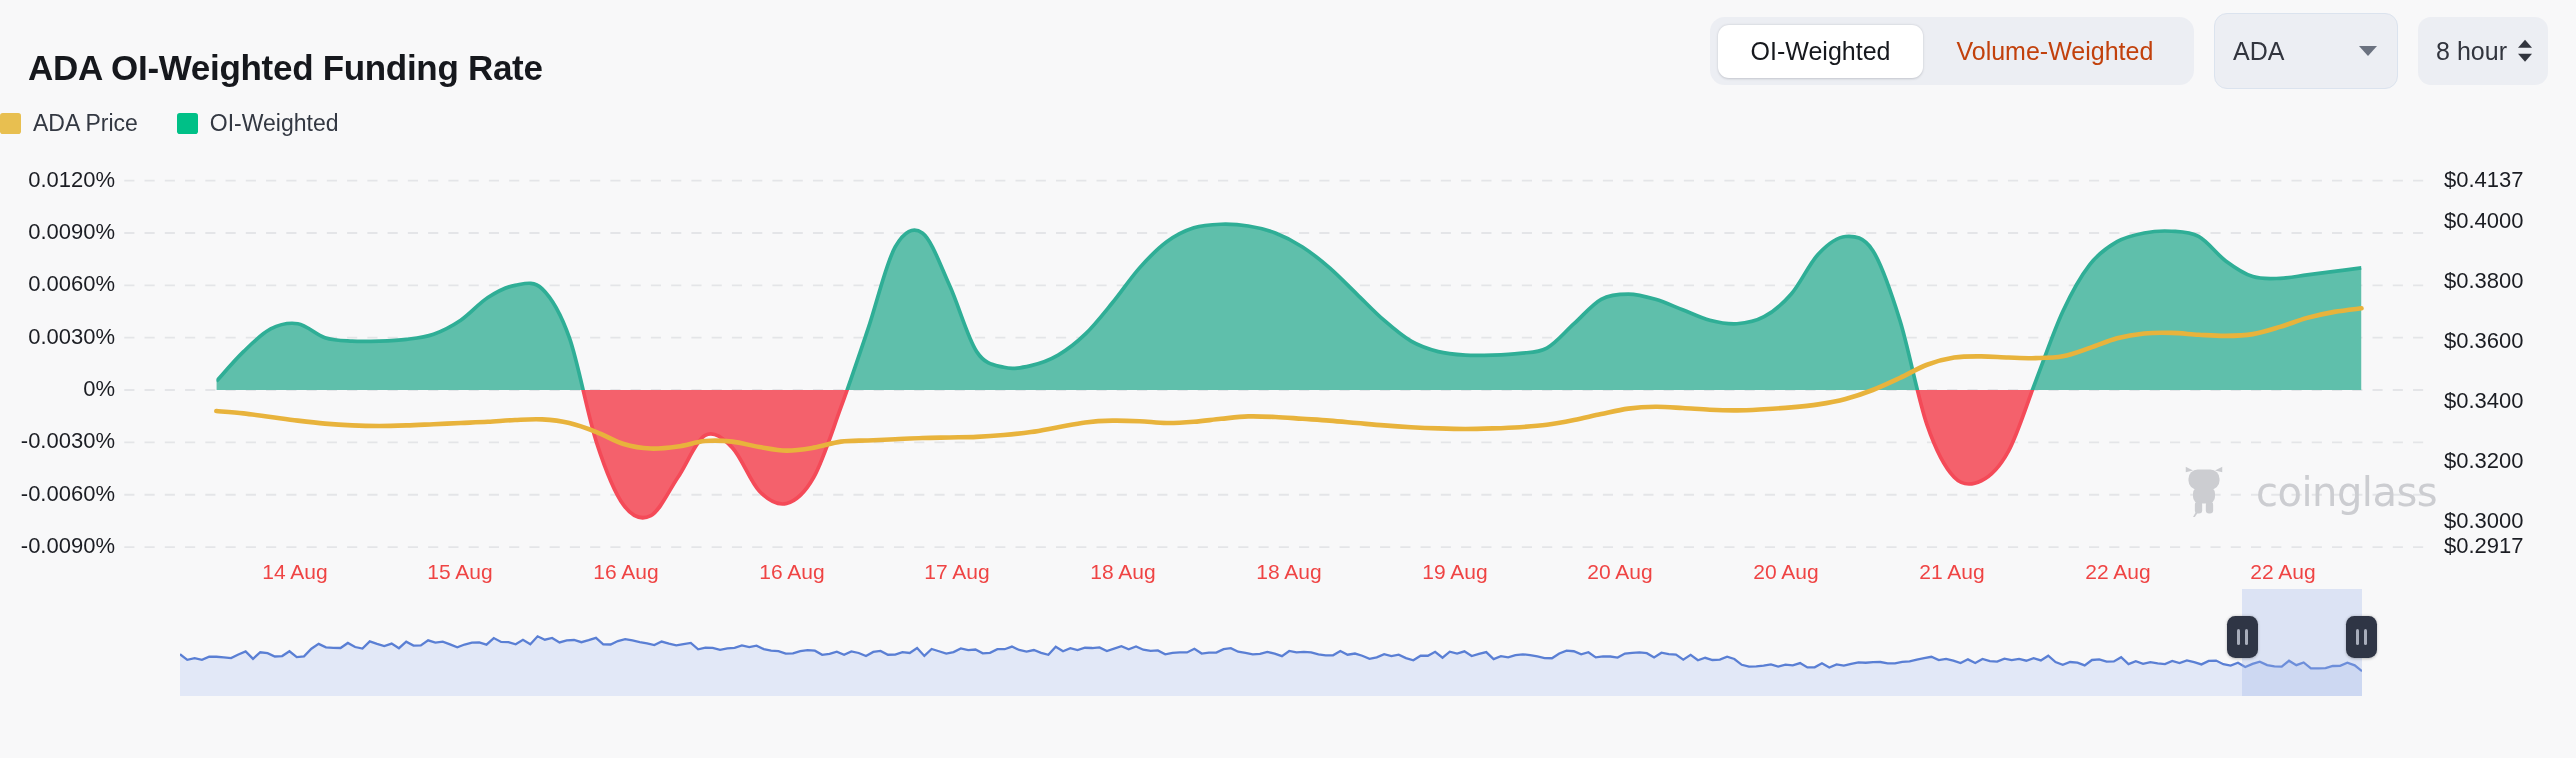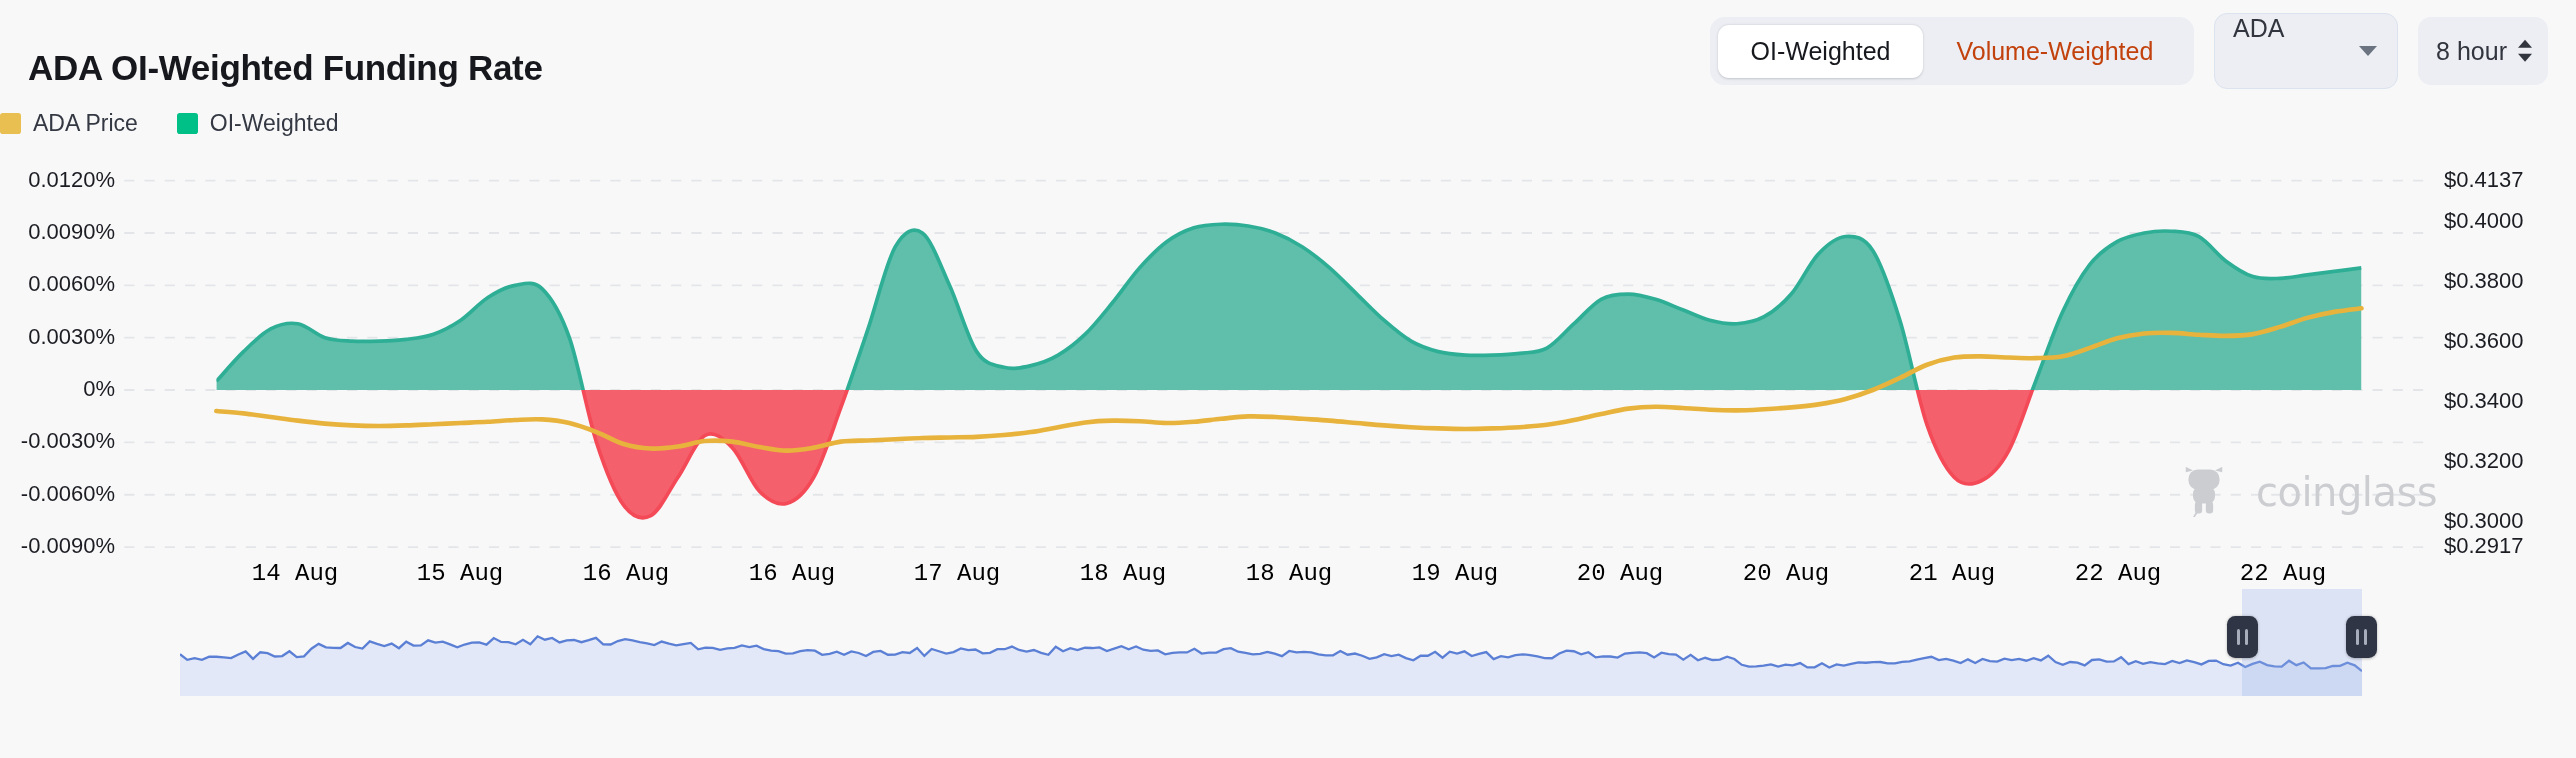--- a/index.html
+++ b/index.html
@@ -34,21 +34,21 @@
     padding: 0 33px; border-radius: 11px;
     font-size: 25px; color: #c2410c; white-space: nowrap;
     cursor: pointer; background: transparent; border: 0;
     font-family: "Liberation Sans", sans-serif;
   }
   .toggle-btn.active {
     background: #ffffff; color: #16181d;
     box-shadow: 0 0.9px 2.8px rgba(16,24,40,0.13), 0 0.9px 1.8px rgba(16,24,40,0.06);
   }
   .select-box {
-    position: relative; display: flex; 
+    position: relative; display: flex; align-items: center;
     height: 76px; width: 184px; padding: 0 18.4px;
     background: #eceef3; border: 0.9px solid #dbe3ee; border-radius: 13px;
     font-size: 25px; color: #32353e; cursor: pointer;
   }
   .select-box .caret {
     position: absolute; right: 20px; top: 50%; transform: translateY(-50%);
     width: 0; height: 0;
     border-left: 9.2px solid transparent; border-right: 9.2px solid transparent;
     border-top: 10px solid #6b7280;
   }
@@ -80,22 +80,22 @@
 
   
   .chart-wrap { position: absolute; left: 0; top: 0; width: 2576px; height: 759px; }
   .chart-svg { position: absolute; left: 0; top: 0; }
   .axis-label {
     position: absolute; font-size: 22px; color: #1b1d23; white-space: nowrap;
   }
   .y-left { text-align: right; }
   .y-right { text-align: right; }
   .x-tick {
-    position: absolute; font-size: 24px; color: #000000;
-    white-space: nowrap; transform: translateX(-50%); font-family: Liberation Mono, monospace;
+    position: absolute; font-size: 21px; color: #ef4444;
+    white-space: nowrap; transform: translateX(-50%);
   }
 
   
   .watermark {
     position: absolute; left: 2180px; top: 465px;
     display: flex; align-items: center; gap: 28px;
     opacity: 1; pointer-events: none;
   }
   .watermark-text {
     font-size: 40px; color: #cccdd1; letter-spacing: -0.5px;

